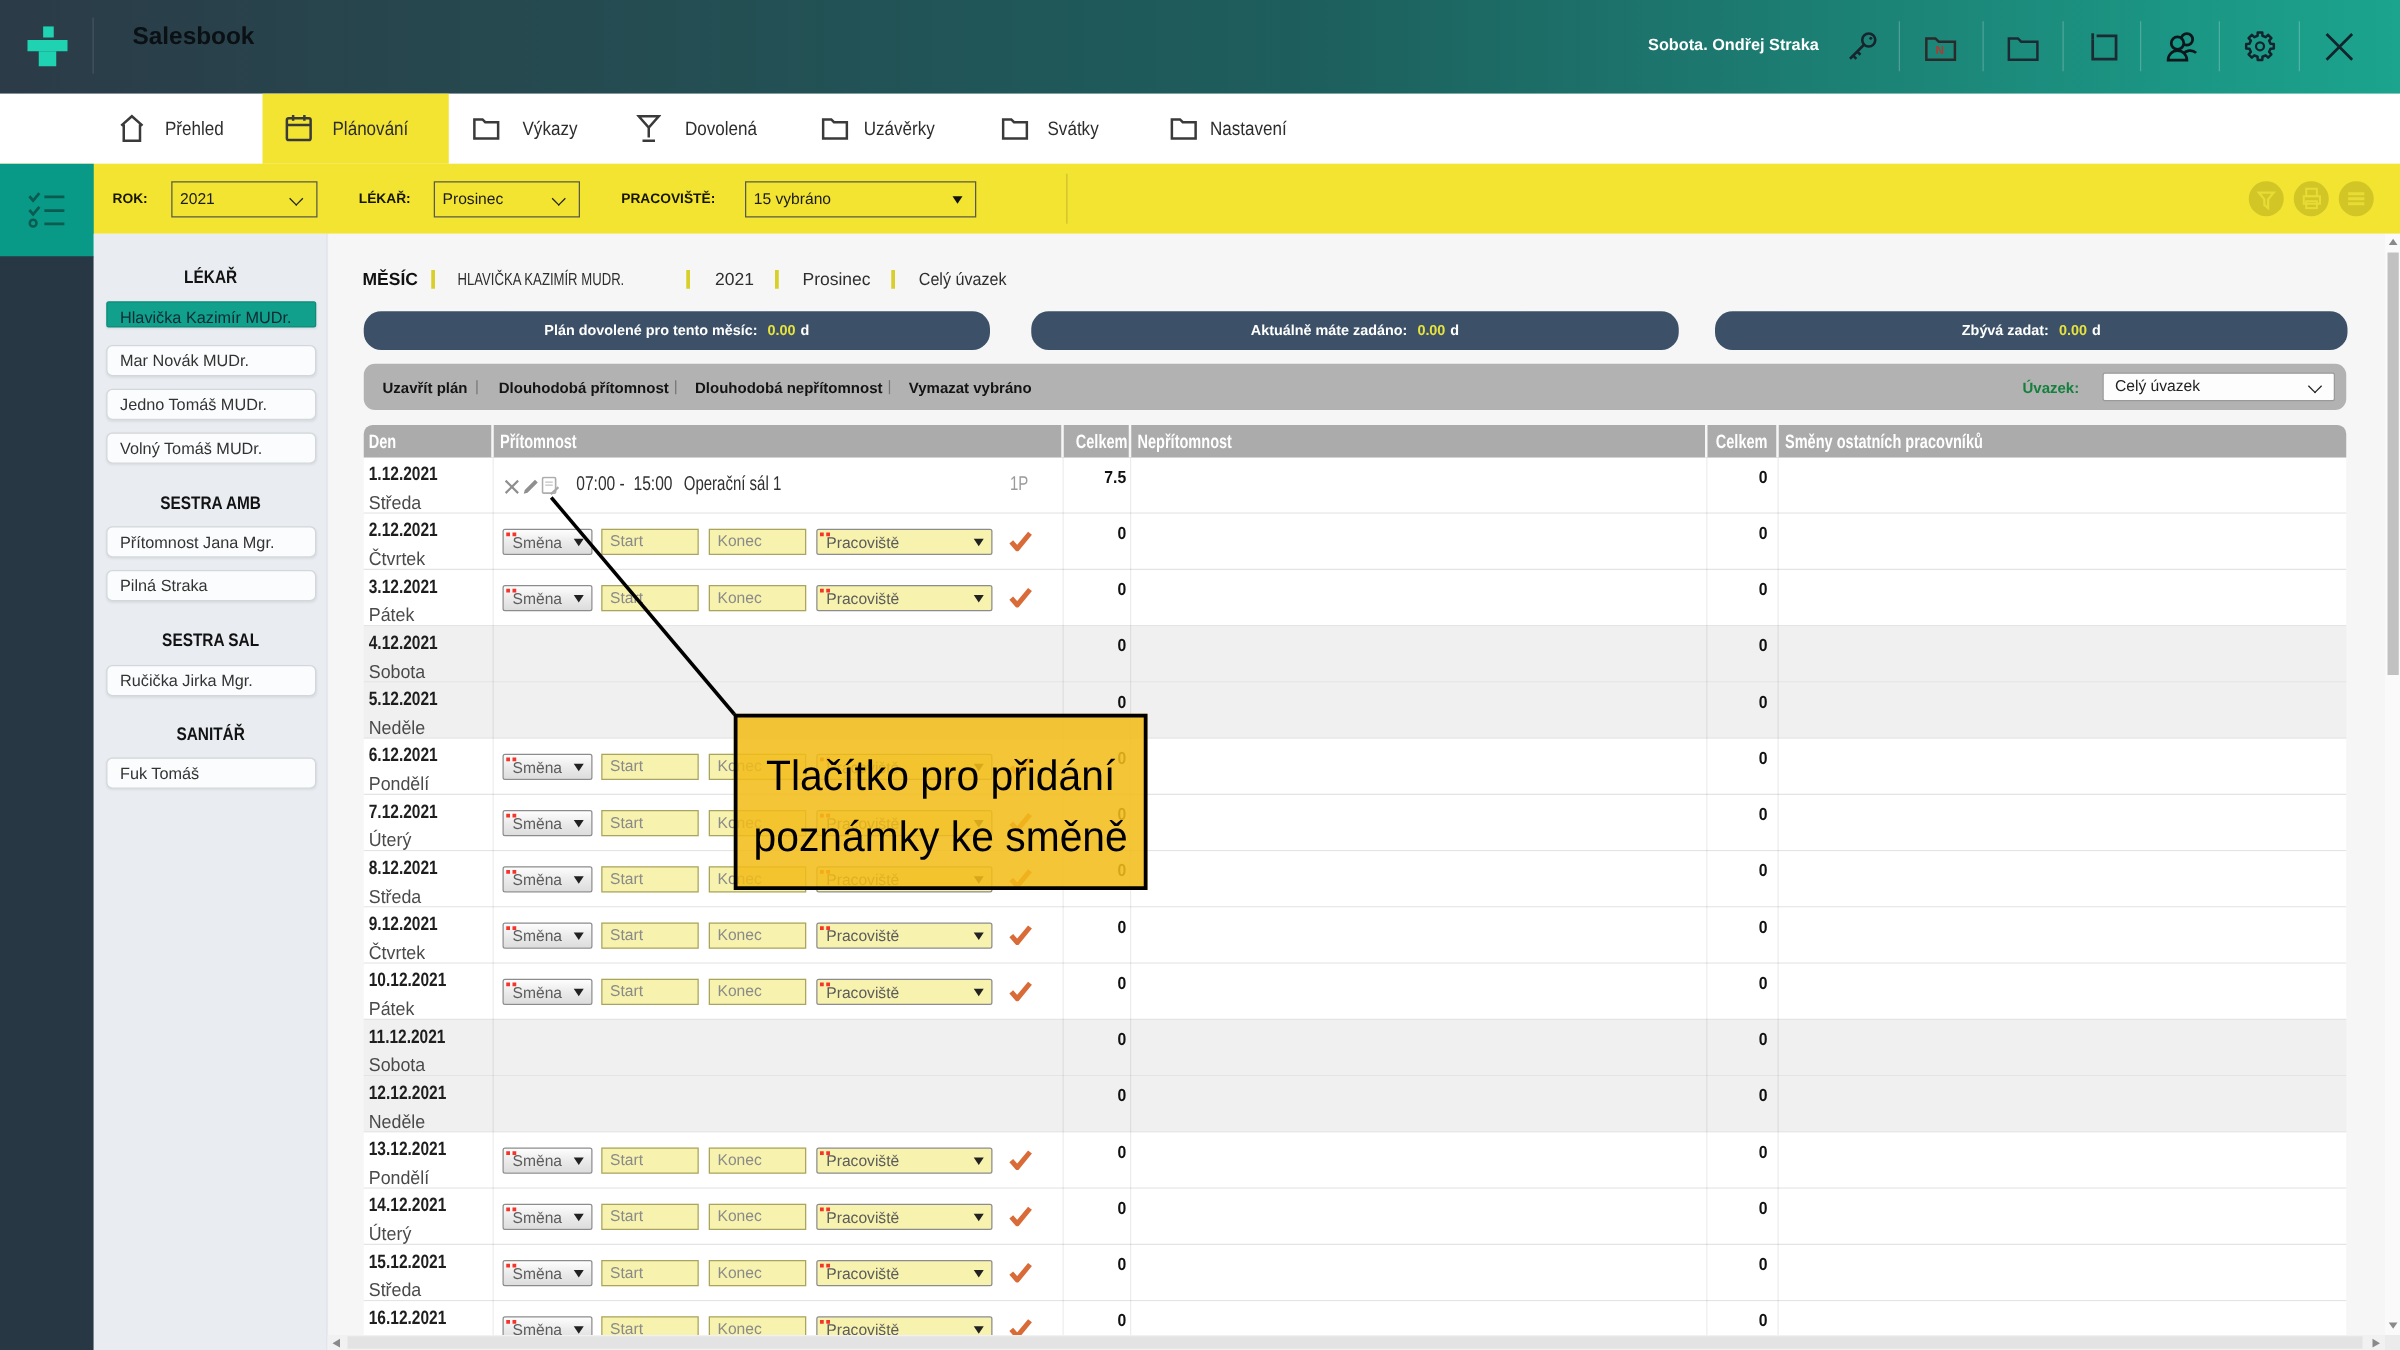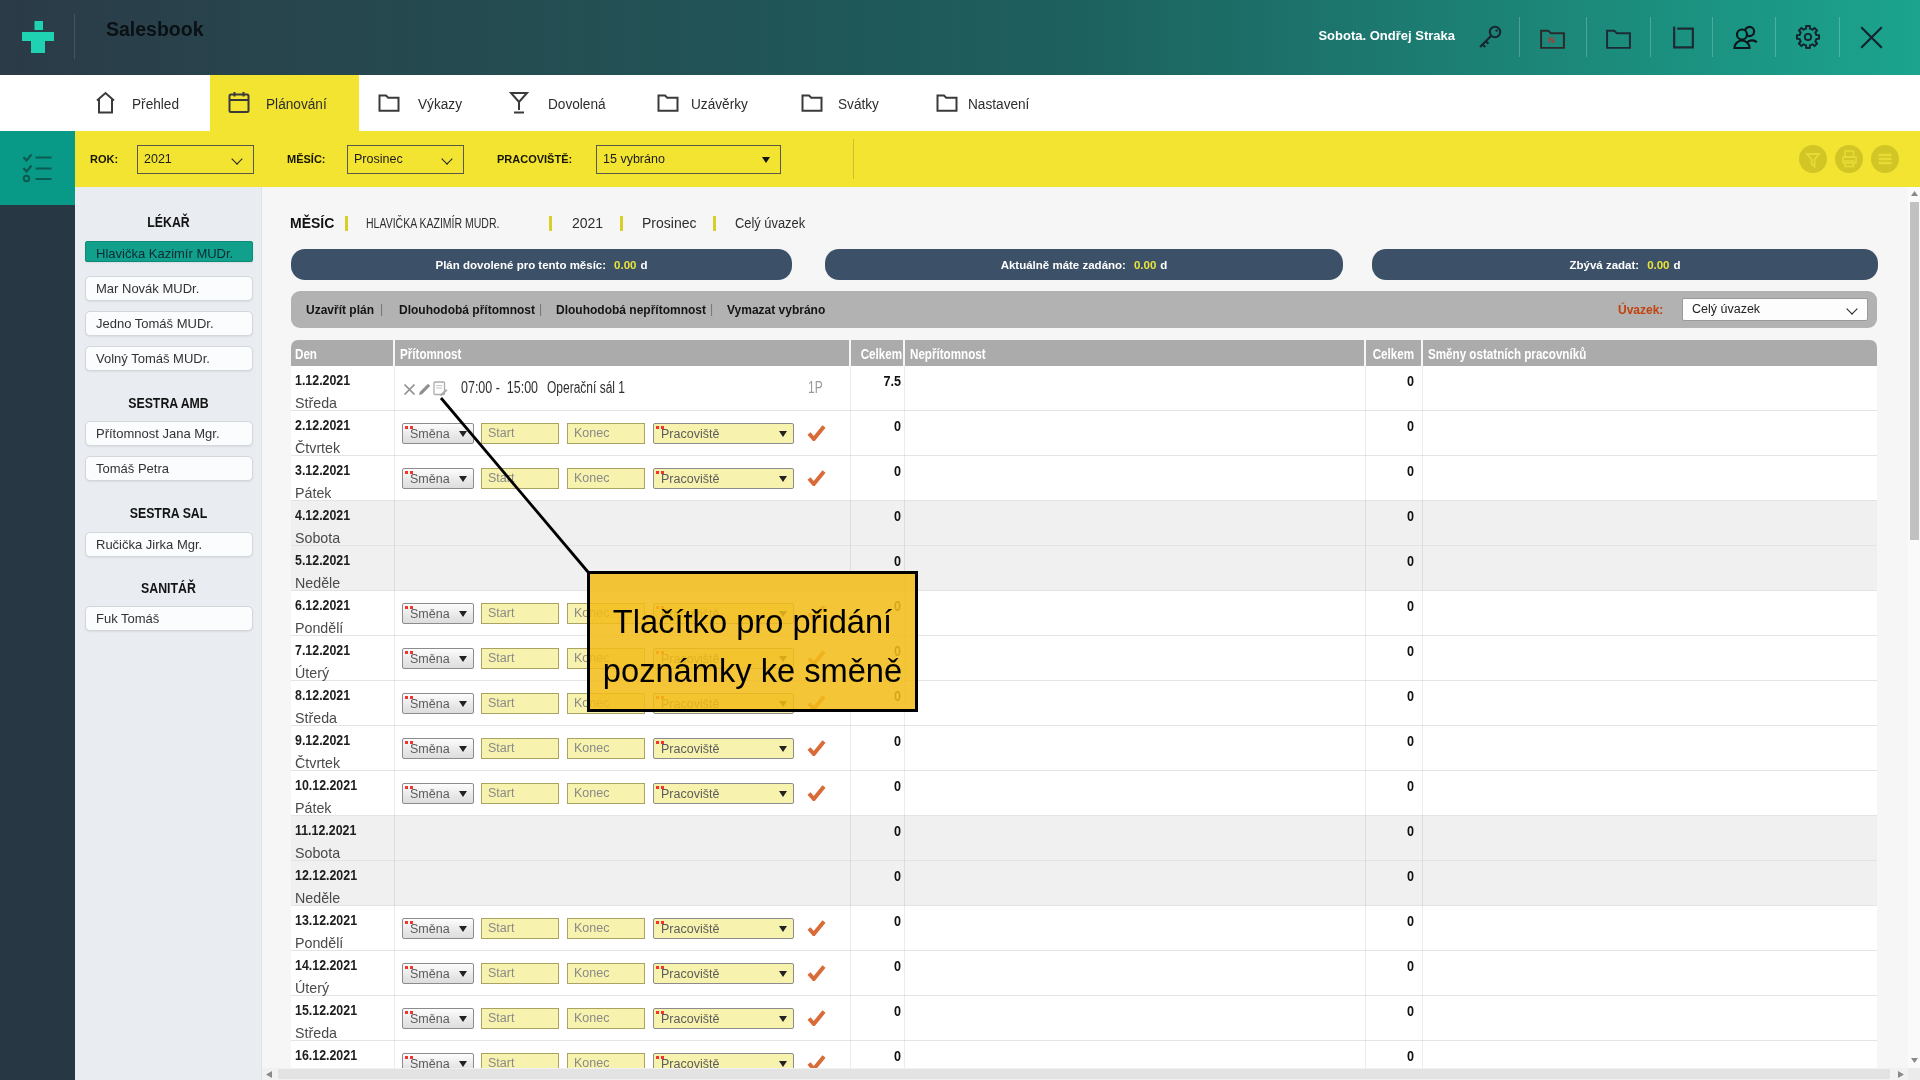--- a/index.html
+++ b/index.html
@@ -26,21 +26,21 @@
 .sbtn {position:absolute;left:85px;width:168px;height:25px;background:#fbfcfd;border:1px solid #d4d7da;border-radius:5px;font-size:13px;color:#333;line-height:23px;padding-left:10px;box-shadow:0 1px 2px rgba(0,0,0,0.07)}
 .sbtn.sel {background:#10a08c;border-color:#0d8a78;color:#0e2a33}
 #whitestrip {position:absolute;left:263px;top:187px;width:1645px;height:881px;background:#f6f6f7}
 .crumb {position:absolute;top:215px;font-size:14px;color:#2e2e2e}
 .csep {position:absolute;top:216px;width:3px;height:15px;background:#d8cf2b}
 .pill {position:absolute;top:249px;height:31px;background:#3c5168;border-radius:14px;color:#fff;font-size:11.5px;font-weight:bold;display:flex;align-items:center;justify-content:center}
 .pill i {font-style:normal;color:#e9e43c;padding:0 4px 0 8px}
 #toolbar {position:absolute;left:291px;top:291px;width:1586px;height:37px;background:#b2b2b2;border-radius:9px}
 .titem {position:absolute;top:303px;font-size:12px;font-weight:bold;color:#141414}
 .tsep {position:absolute;top:302px;font-size:12px;color:#757575}
-#uvlab {position:absolute;left:1618px;top:303px;font-size:12px;font-weight:bold;color:#c2410c}
+#uvlab {position:absolute;left:1618px;top:303px;font-size:12px;font-weight:bold;color:#15803d}
 #uvsel {position:absolute;left:1682px;top:298px;width:186px;height:23px;background:#fdfdfd;border:1px solid #9a9a9a;border-radius:2px;font-size:12.5px;color:#222;line-height:21px;padding-left:9px}
 #thead {position:absolute;left:291px;top:340px;width:1586px;height:26px;background:#ababab;border-radius:7px 7px 0 0}
 .hcell {position:absolute;top:345px;font-size:15.5px;font-weight:bold;color:#fff;transform:scaleX(0.75);transform-origin:0 50%}
 .hcellr {position:absolute;top:345px;font-size:15.5px;font-weight:bold;color:#fff;transform:scaleX(0.75);transform-origin:100% 50%;text-align:right}
 .hsep {position:absolute;top:340px;width:2px;height:26px;background:#f6f6f7}
 .row {position:absolute;left:291px;width:1586px;height:45px;background:#fff;border-bottom:1px solid #e4e4e4}
 .row.wk {background:#f0f0f0}
 .vline {position:absolute;top:366px;width:1px;height:702px;background:rgba(0,0,0,0.075)}
 .date {position:absolute;left:295px;font-size:15.5px;font-weight:bold;color:#1e1e1e;transform:scaleX(0.8);transform-origin:0 0}
 .day {position:absolute;left:295px;font-size:15px;color:#4a4a4a;transform:scaleX(0.95);transform-origin:0 0}
@@ -148,21 +148,21 @@
 <div id="ybar"></div>
 <div id="tealblk">
   <svg style="position:absolute;left:22px;top:22px" width="31" height="30" viewBox="0 0 31 30">
       <path d="M1.5 4 L4.5 7.5 L9.5 1.5 M13.5 4.5 h16 M1.5 15 L4.5 18.5 L9.5 12.5 M13.5 15.5 h16 M13.5 26 h16" stroke="#0c5b50" stroke-width="2.2" fill="none"></path>
       <circle cx="4.5" cy="25.5" r="2.7" fill="none" stroke="#0c5b50" stroke-width="2"></circle>
     </svg>
 </div>
 <div id="lstrip"></div>
 <div class="flab" style="left:90px">ROK:</div>
 <div class="fsel" style="left:137px;width:117px">2021<span class="chev" style="right:12px;top:9px"></span></div>
-<div class="flab" style="left:287px">MĚSÍC:</div>
+<div class="flab" style="left:287px">LÉKAŘ:</div>
 <div class="fsel" style="left:347px;width:117px">Prosinec<span class="chev" style="right:12px;top:9px"></span></div>
 <div class="flab" style="left:497px">PRACOVIŠTĚ:</div>
 <div class="fsel" style="left:596px;width:185px">15 vybráno<span style="position:absolute;right:10px;top:11px;width:0;height:0;border-left:4.5px solid transparent;border-right:4.5px solid transparent;border-top:6px solid #111"></span></div>
 <div id="ydiv"></div>
 <div class="ycirc" style="left:1799px"><svg width="28" height="28" viewBox="0 0 28 28">
       <path d="M8 9 h12 L15.5 14.5 v7 l-3 -2.5 v-4.5 z" fill="none" stroke="#e7db36" stroke-width="1.8"></path>
     </svg></div>
 <div class="ycirc" style="left:1835px"><svg width="28" height="28" viewBox="0 0 28 28">
       <rect x="10" y="6" width="8.5" height="6" fill="none" stroke="#e7db36" stroke-width="1.6"></rect>
       <path d="M8 12 h13 v6 h-13 z" fill="none" stroke="#e7db36" stroke-width="1.6"></path>
@@ -172,21 +172,21 @@
       <path d="M7.5 10 h13 M7.5 14 h13 M7.5 18 h13" stroke="#e7db36" stroke-width="2.4"></path>
     </svg></div>
 <div id="sidebar"></div>
 <div class="shead" style="top:214px">LÉKAŘ</div>
 <div class="sbtn sel" style="top:241px">Hlavička Kazimír MUDr.</div>
 <div class="sbtn" style="top:276px">Mar Novák MUDr.</div>
 <div class="sbtn" style="top:311px">Jedno Tomáš MUDr.</div>
 <div class="sbtn" style="top:346px">Volný Tomáš MUDr.</div>
 <div class="shead" style="top:395px">SESTRA AMB</div>
 <div class="sbtn" style="top:421px">Přítomnost Jana Mgr.</div>
-<div class="sbtn" style="top:456px">Tomáš Petra</div>
+<div class="sbtn" style="top:456px">Pilná Straka</div>
 <div class="shead" style="top:505px">SESTRA SAL</div>
 <div class="sbtn" style="top:532px">Ručička Jirka Mgr.</div>
 <div class="shead" style="top:580px">SANITÁŘ</div>
 <div class="sbtn" style="top:606px">Fuk Tomáš</div>
 <div id="whitestrip"></div>
 <div class="crumb" style="left:290px;font-weight:bold;color:#111">MĚSÍC</div>
 <div class="csep" style="left:345px"></div>
 <div class="crumb" style="left:366px;transform:scaleX(0.75);transform-origin:0 0">HLAVIČKA KAZIMÍR MUDR.</div>
 <div class="csep" style="left:549px"></div>
 <div class="crumb" style="left:572px">2021</div>

